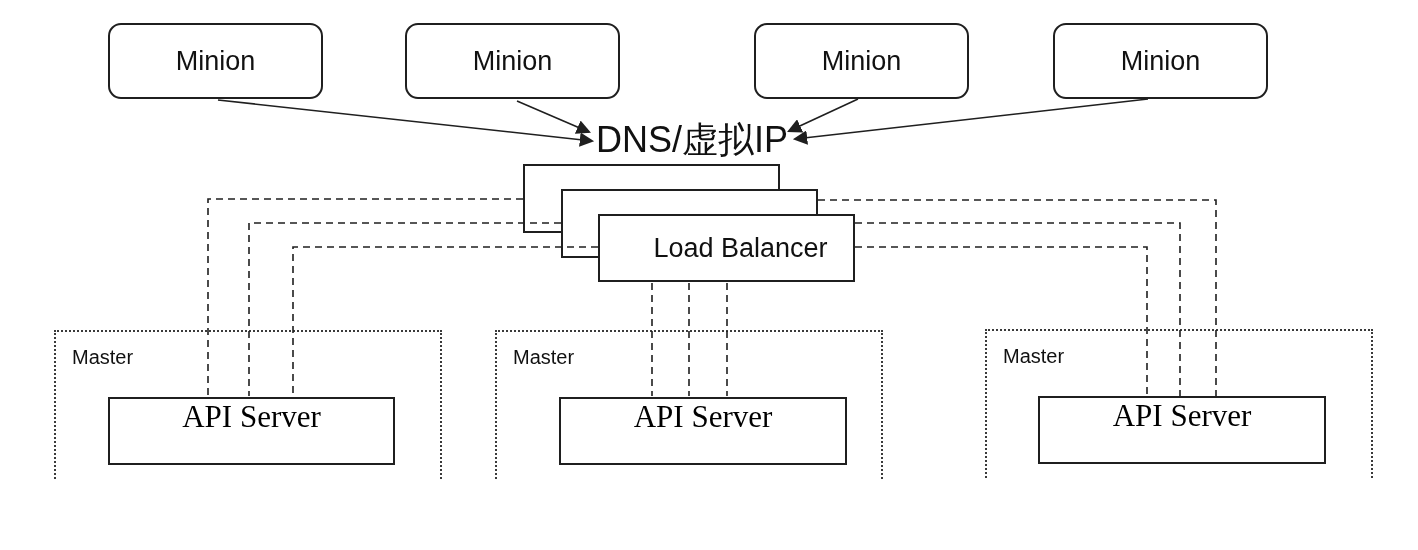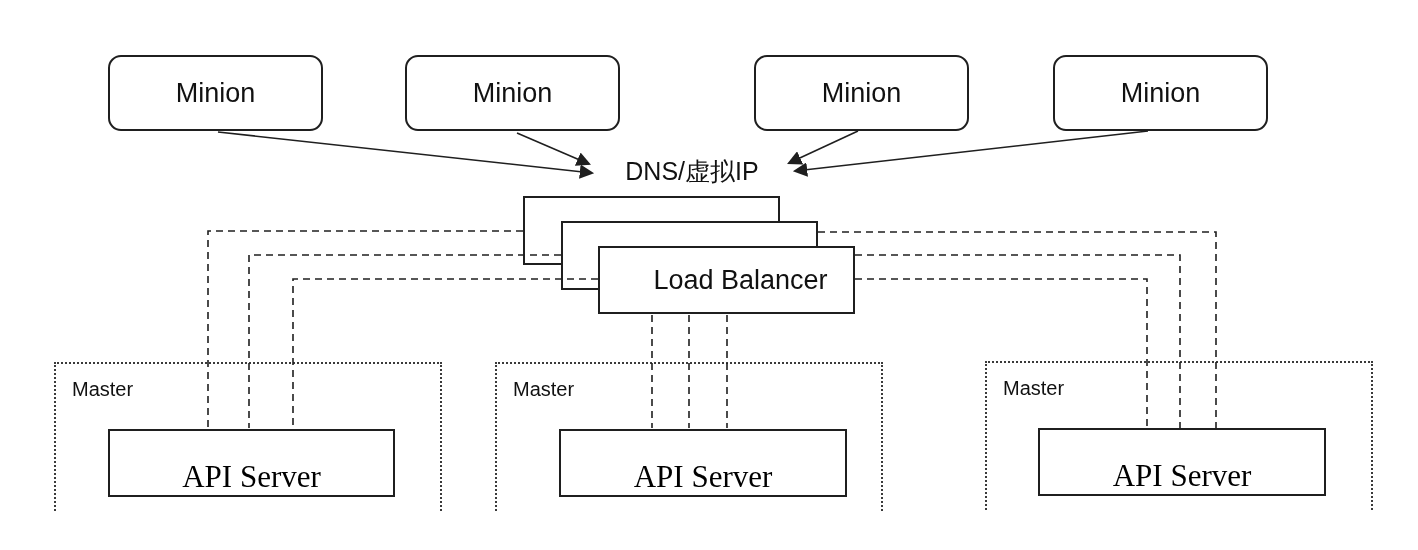--- a/index.html
+++ b/index.html
@@ -3,44 +3,43 @@
 <meta charset="utf-8">
 <style>
   html, body { margin: 0; padding: 0; background: #ffffff; }
   .canvas {
     position: relative;
     width: 1418px;
     height: 480px;
     background: #ffffff;
     font-family: "Liberation Sans", sans-serif;
     overflow: hidden;
-    margin-top: 32px;
   }
   .minion {
     position: absolute;
     top: 23px;
     width: 215px;
     height: 76px;
     border: 2px solid #1f1f1f;
     border-radius: 13px;
     background: #ffffff;
     box-sizing: border-box;
     display: flex;
     align-items: center;
     justify-content: center;
     font-size: 27px;
     color: #111111;
   }
   .dns-label {
     position: absolute;
     left: 558px;
-    top: 123px;
+    top: 116px;
     width: 268px;
     text-align: center;
-    font-size: 25px;
+    font-size: 36px;
     color: #111111;
     white-space: nowrap;
   }
   .lb {
     position: absolute;
     border: 2px solid #1f1f1f;
     background: #ffffff;
     box-sizing: border-box;
     padding-left: 28px;
   }
@@ -70,21 +69,21 @@
     color: #111111;
   }
   .api-server {
     position: absolute;
     top: 65px;
     height: 68px;
     border: 2px solid #1f1f1f;
     background: #ffffff;
     box-sizing: border-box;
     display: flex;
-    align-items: flex-end;
+    align-items: flex-start;
     justify-content: center;
     font-family: "Liberation Serif", serif;
     font-size: 31px;
     color: #000000;
   }
   .api-1 { left: 52px; width: 287px; }
   .api-2 { left: 62px; width: 288px; }
   .api-3 { left: 51px; width: 288px; }
   .watermark {
     position: absolute;

